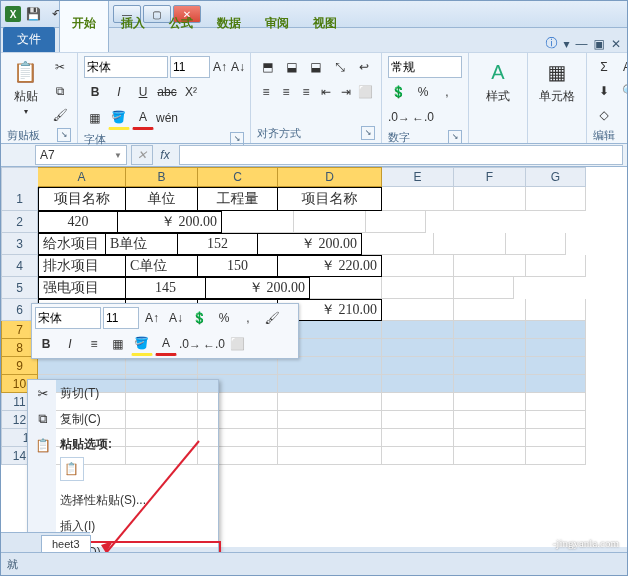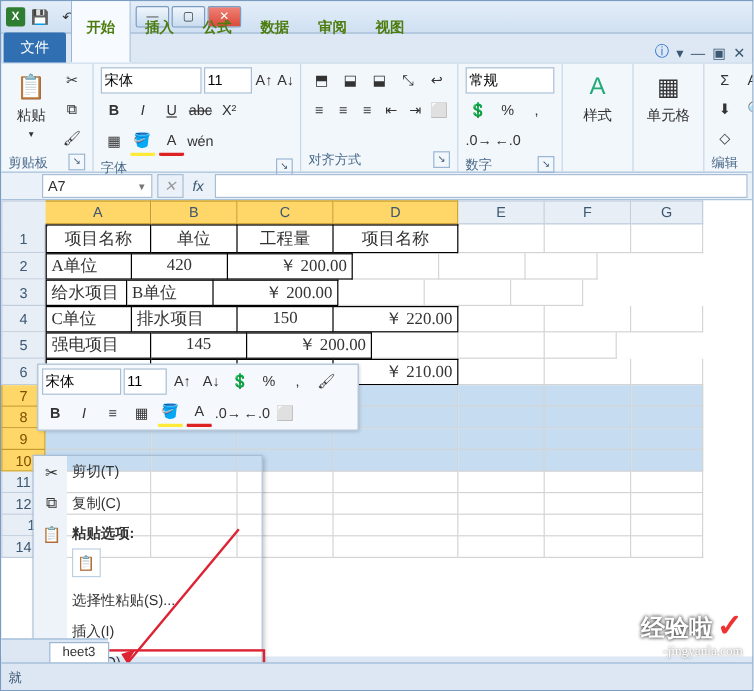--- a/index.html
+++ b/index.html
@@ -278,38 +278,38 @@
         <div class="cellrow">
           <div class="cell tb center" style="width: 88px; height: 24px;">项目名称</div>
           <div class="cell tb center" style="width: 72px; height: 24px;">单位</div>
           <div class="cell tb center" style="width: 80px; height: 24px;">工程量</div>
           <div class="cell tb center" style="width: 104px; height: 24px;">项目名称</div>
           <div class="cell" style="width: 72px; height: 24px;"></div>
           <div class="cell" style="width: 72px; height: 24px;"></div>
           <div class="cell" style="width: 60px; height: 24px;"></div>
         </div>
         <div class="cellrow">
-          <div class="cell tb" style="width: 72px; height: 22px;">A单位</div>
           <div class="cell tb center" style="width: 80px; height: 22px;">420</div>
           <div class="cell tb right" style="width: 104px; height: 22px;">￥  200.00</div>
           <div class="cell" style="width: 72px; height: 22px;"></div>
           <div class="cell" style="width: 72px; height: 22px;"></div>
           <div class="cell" style="width: 60px; height: 22px;"></div>
         </div>
         <div class="cellrow">
           <div class="cell tb" style="width: 68px; height: 22px;">给水项目</div>
           <div class="cell tb" style="width: 72px; height: 22px;">B单位</div>
+          <div class="cell tb center" style="width: 80px; height: 22px;">152</div>
           <div class="cell tb right" style="width: 104px; height: 22px;">￥  200.00</div>
           <div class="cell" style="width: 72px; height: 22px;"></div>
           <div class="cell" style="width: 72px; height: 22px;"></div>
           <div class="cell" style="width: 60px; height: 22px;"></div>
         </div>
         <div class="cellrow">
+          <div class="cell tb" style="width: 88px; height: 22px;">排水项目</div>
           <div class="cell tb" style="width: 72px; height: 22px;">C单位</div>
-          <div class="cell tb" style="width: 88px; height: 22px;">排水项目</div>
           <div class="cell tb center" style="width: 80px; height: 22px;">150</div>
           <div class="cell tb right" style="width: 104px; height: 22px;">￥  220.00</div>
           <div class="cell" style="width: 72px; height: 22px;"></div>
           <div class="cell" style="width: 72px; height: 22px;"></div>
           <div class="cell" style="width: 60px; height: 22px;"></div>
         </div>
         <div class="cellrow">
           <div class="cell tb" style="width: 88px; height: 22px;">强电项目</div>
           <div class="cell tb center" style="width: 80px; height: 22px;">145</div>
           <div class="cell tb right" style="width: 104px; height: 22px;">￥  200.00</div>
@@ -460,16 +460,15 @@
   <div class="redbox" style="left:26px;top:540px;width:190px;height:28px;"></div>
 
   <div class="sheet-tabs">
     <div class="stab">heet3</div>
   </div>
   <div class="statusbar">
     <span>就</span>
   </div>
 
   <div class="watermark">
-    <div><span class="wm1">经验啦</span> <span class="chk">✓</span></div>
     <div class="wm2">-jingyanla.com</div>
   </div>
 </div>
 
 </body></html>

